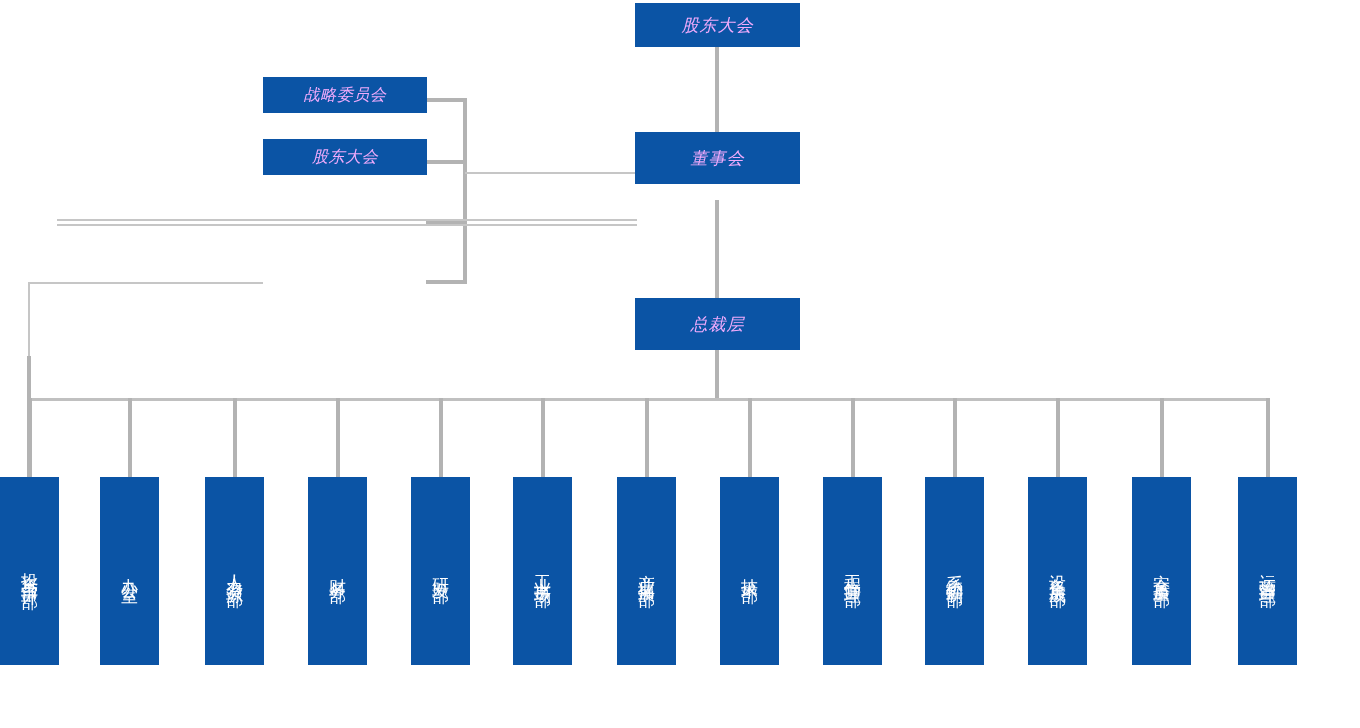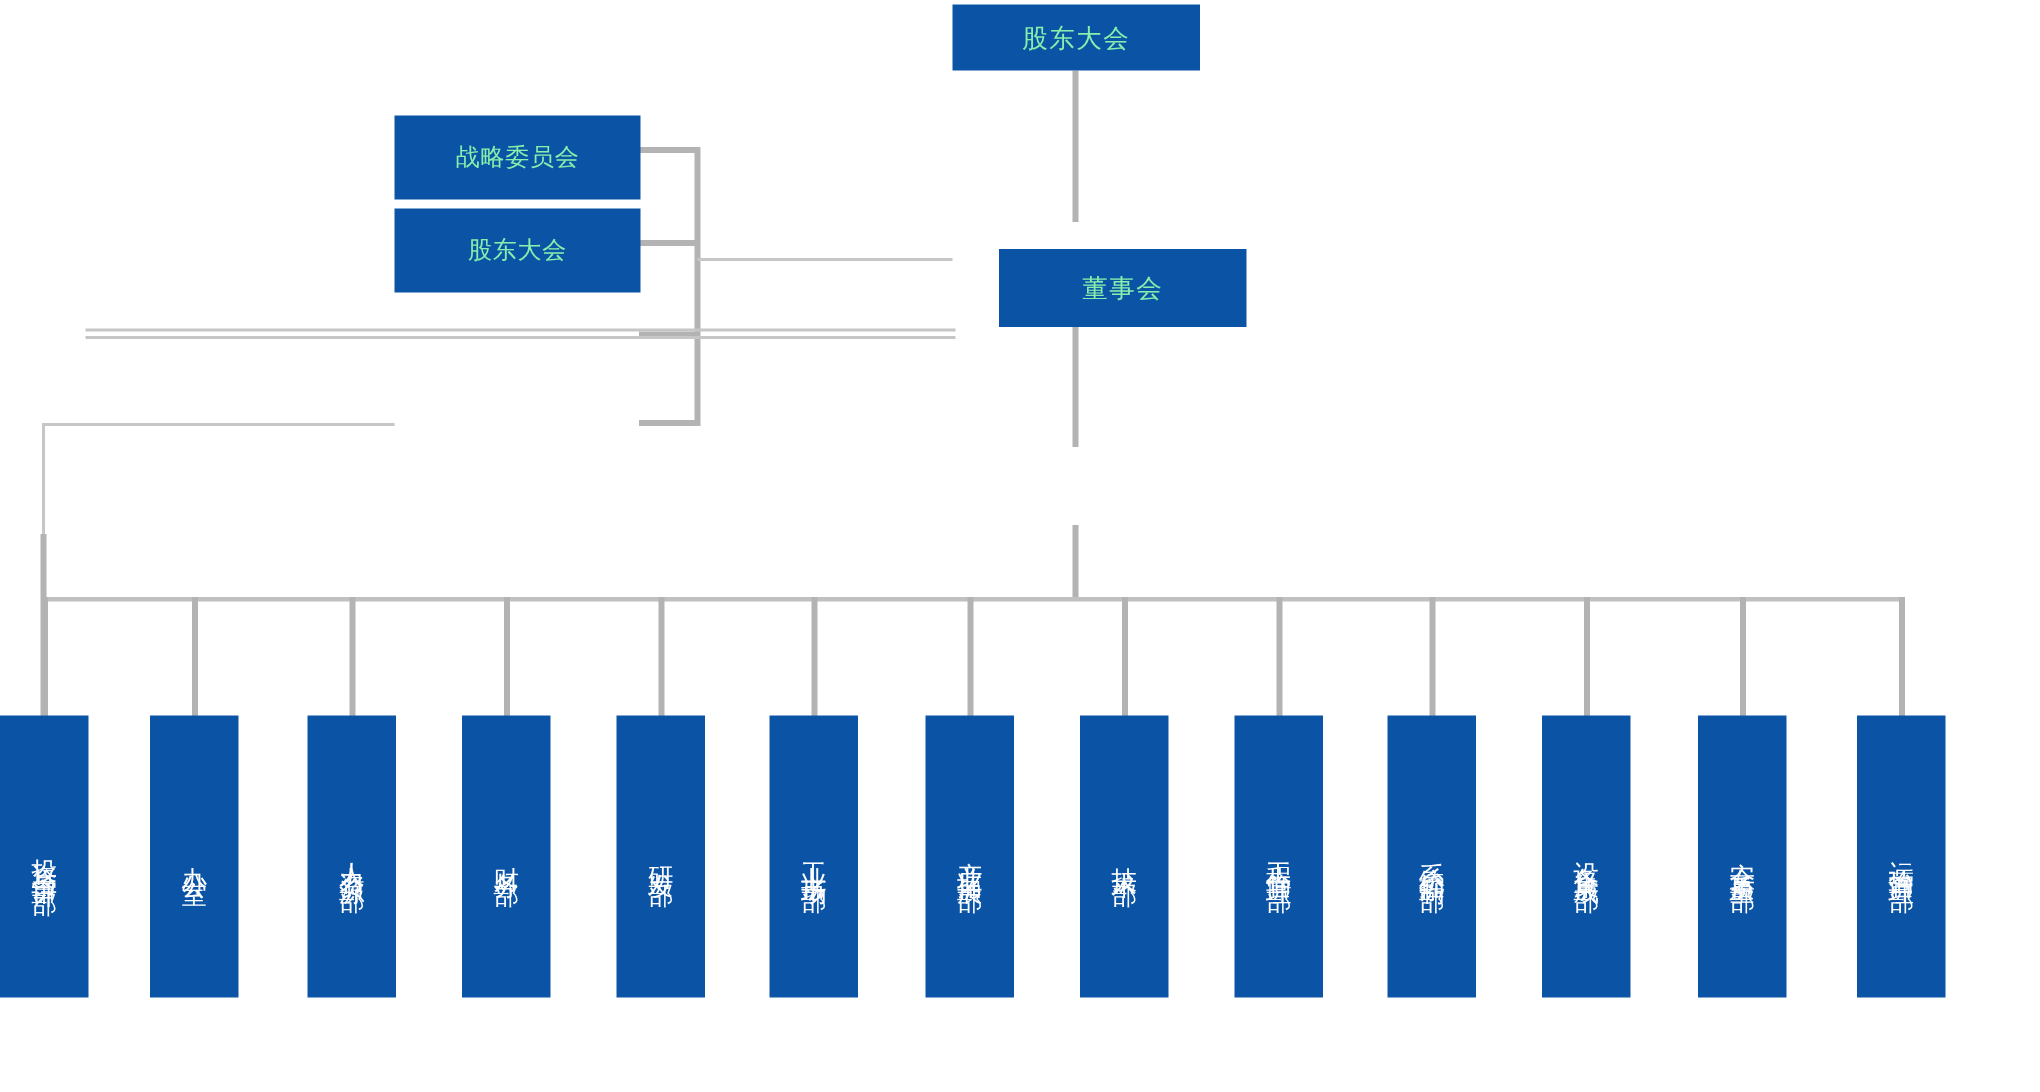--- a/index.html
+++ b/index.html
@@ -9,26 +9,26 @@
   }
   
   .line{position:absolute;z-index:1;}
   .h-thin{height:2px;background:#c6c6c6;}
   .v-thin{width:2px;background:#c6c6c6;}
   .h-thick{height:4px;background:#b3b3b3;}
   .v-thick{width:4px;background:#b3b3b3;}
   .dbl{height:7px;background:transparent;border-top:2px solid #c6c6c6;border-bottom:2px solid #c6c6c6;box-sizing:border-box;}
   
   .box{
-    position:absolute;z-index:2;background:#0b54a5;color:#86efac;
+    position:absolute;z-index:2;background:#0b54a5;color:#f0abfc;
     display:flex;align-items:center;justify-content:center;
-    box-sizing:border-box;text-align:center;
+    box-sizing:border-box;text-align:center;font-style:italic;
   }
   .top-box{left:635px;width:165px;font-size:17px;letter-spacing:1px;}
-  .committee{left:263px;width:164px;height:56px;font-size:16px;letter-spacing:0.5px;}
+  .committee{left:263px;width:164px;height:36px;font-size:16px;letter-spacing:0.5px;}
   
   .dept{position:absolute;top:398px;width:59px;height:267px;}
   .dept .drop{position:absolute;top:0;left:50%;margin-left:-2px;width:4px;height:80px;background:#b3b3b3;z-index:1;}
   .dept .dept-box{
     position:absolute;top:79px;left:0;width:59px;height:188px;background:#0b54a5;z-index:2;
     display:flex;align-items:center;justify-content:center;
   }
   .vtext{
     writing-mode:vertical-rl;text-orientation:upright;
     color:#ffffff;font-size:17px;letter-spacing:4px;line-height:1;white-space:nowrap;
@@ -55,22 +55,25 @@
 
   <div class="line h-thin" style="left:28px;top:282px;width:235px;"></div>
   <div class="line v-thin" style="left:28px;top:282px;height:118px;"></div>
   <div class="line v-thick" style="left:27px;top:356px;height:122px;"></div>
 
   <div class="line h-thin" style="left:28px;top:398px;width:1241px;height:3px;background:#c0c0c0;"></div>
 
   <div class="box top-box" style="top:3px;height:44px;">
     <span>股东大会</span>
   </div>
-  <div class="box top-box" style="top:166px;height:52px;margin-left:31px;">
+  <div class="box top-box" style="top:132px;height:52px;">
     <span>董事会</span>
+  </div>
+  <div class="box top-box" style="top:298px;height:52px;">
+    <span>总裁层</span>
   </div>
 
   <div class="box committee" style="top:77px;">
     <span>战略委员会</span>
   </div>
   <div class="box committee" style="top:139px;">
     <span>股东大会</span>
   </div>
 
   <div class="dept" style="left:0px;">

